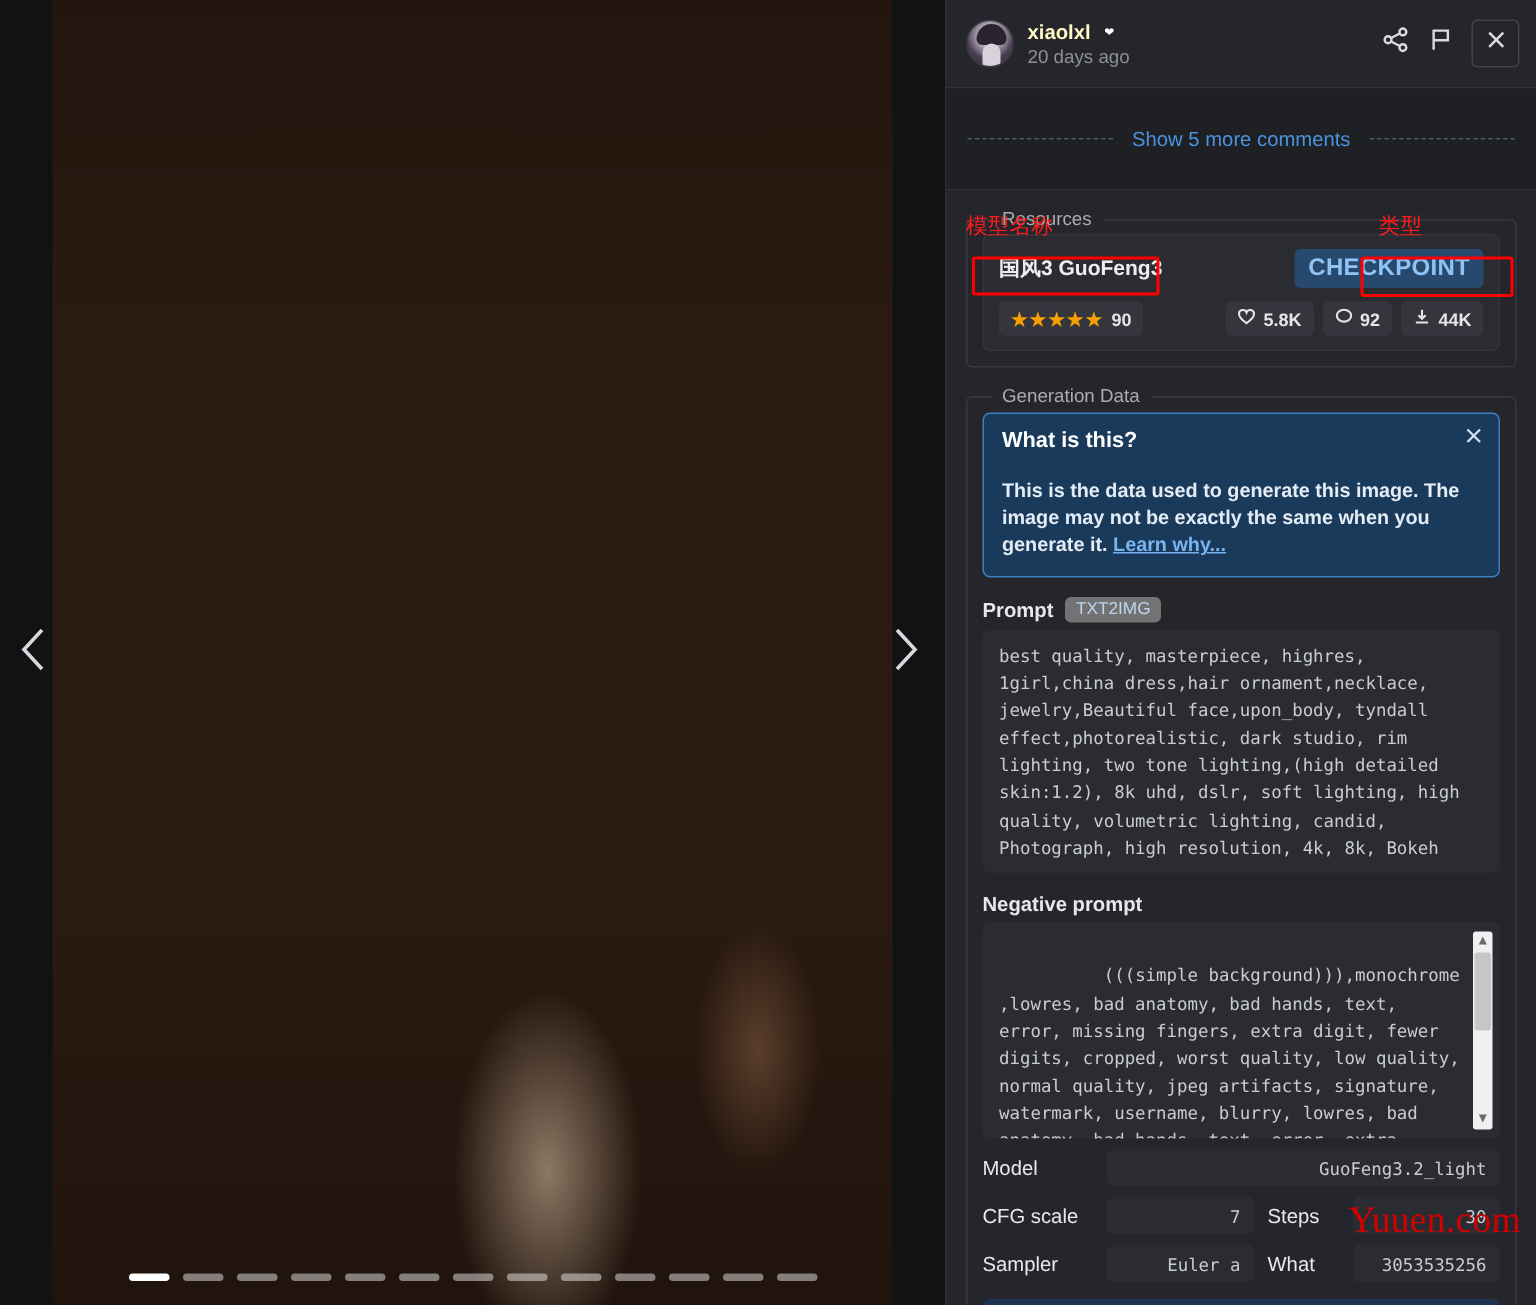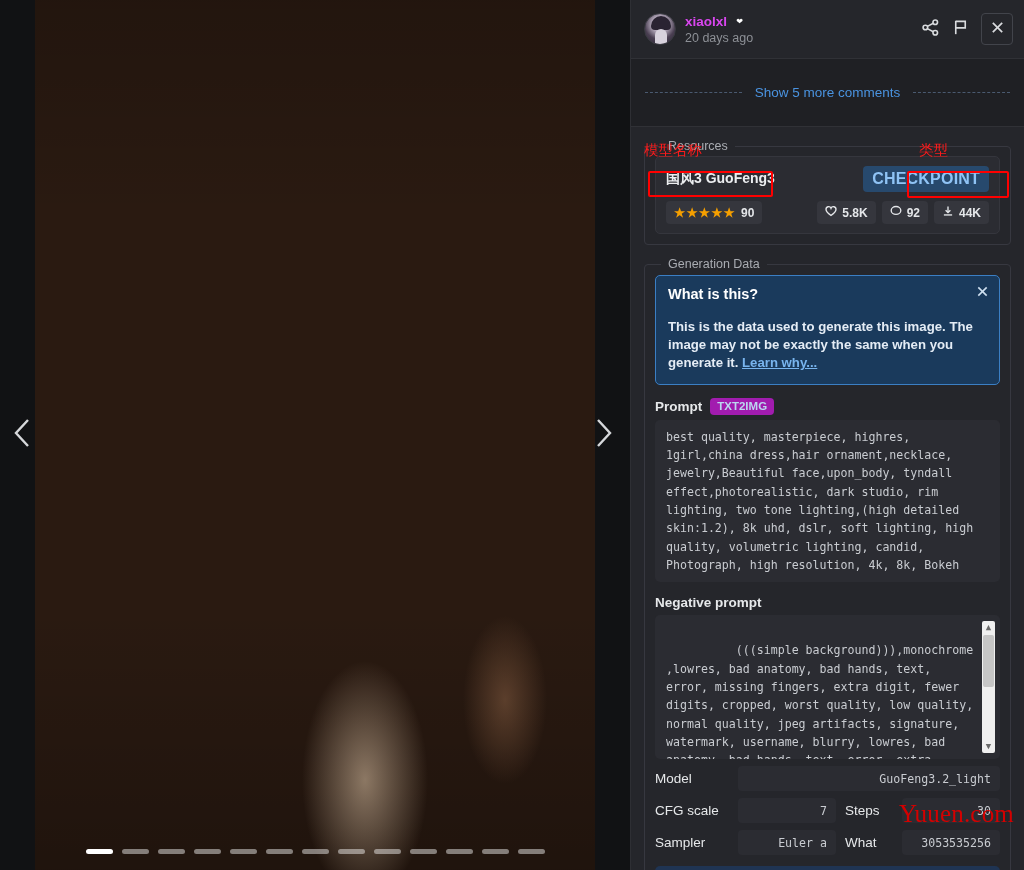--- a/index.html
+++ b/index.html
@@ -89,21 +89,21 @@
   .avatar:before {
     content:""; position:absolute; left:6px; top:2px; width:20px; height:14px;
     background: #2a2332; border-radius: 10px 10px 4px 4px;
   }
   .avatar:after {
     content:""; position:absolute; left:10px; top:15px; width:12px; height:16px;
     background: #d8d2dd; border-radius: 6px 6px 0 0;
   }
   .uinfo { margin-left: 9px; display: flex; flex-direction: column; gap: 1px; }
   .urow { display: flex; align-items: center; gap: 5px; }
-  .uname { color: #d946ef; font-size: 13.5px; font-weight: 600; cursor: pointer; }
+  .uname { color: #fef9c3; font-size: 13.5px; font-weight: 600; cursor: pointer; }
   .badge-hex {
     width: 15px; height: 16px; position: relative; display: inline-block;
   }
   .badge-hex .hex {
     width: 15px; height: 16px;
     background: linear-gradient(160deg,#f062b8 0%, #d6219b 55%, #b5178a 100%);
     clip-path: polygon(50% 0%, 100% 25%, 100% 75%, 50% 100%, 0% 75%, 0% 25%);
   }
   .badge-hex .heart {
     position: absolute; left: 0; top: 0; width: 15px; height: 16px;
@@ -184,21 +184,21 @@
   .callout .cx {
     position: absolute; right: 9px; top: 9px; width: 16px; height: 16px;
     display: flex; align-items: center; justify-content: center; cursor: pointer;
   }
   .callout .cx svg { stroke: #cfe0f0; stroke-width: 1.7; }
 
   
   .lbl-row { display: flex; align-items: center; gap: 8px; margin: 13px 0 5px 0; }
   .lbl { color: #e6e8ea; font-size: 13.5px; font-weight: 700; }
   .mini-chip {
-    background: #a21caf; color: #bcd6f0; font-size: 11.5px; font-weight: 700;
+    background: #737373; color: #bcd6f0; font-size: 11.5px; font-weight: 400;
     padding: 2.5px 7px; border-radius: 4px; cursor: pointer;
   }
   .mono-box {
     background: #2b2c32; border-radius: 5px; padding: 8px 11px;
     color: #c9ccd1; font-family: "DejaVu Sans Mono", monospace;
     font-size: 11.6px; line-height: 1.58; white-space: pre-wrap; word-break: break-word;
     position: relative;
   }
   .neg-box { height: 144px; overflow: hidden; padding-right: 26px; }
   .sbar {

